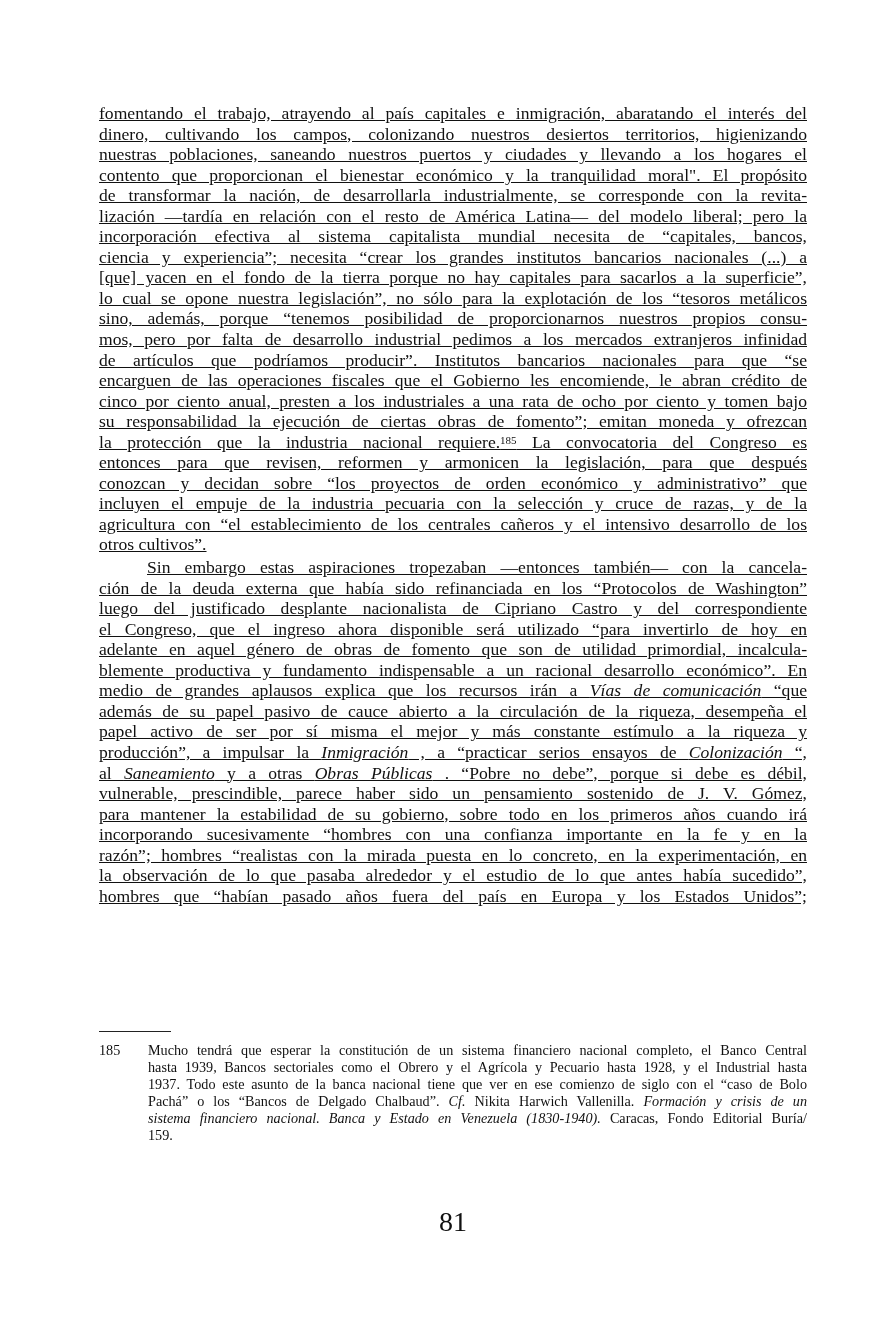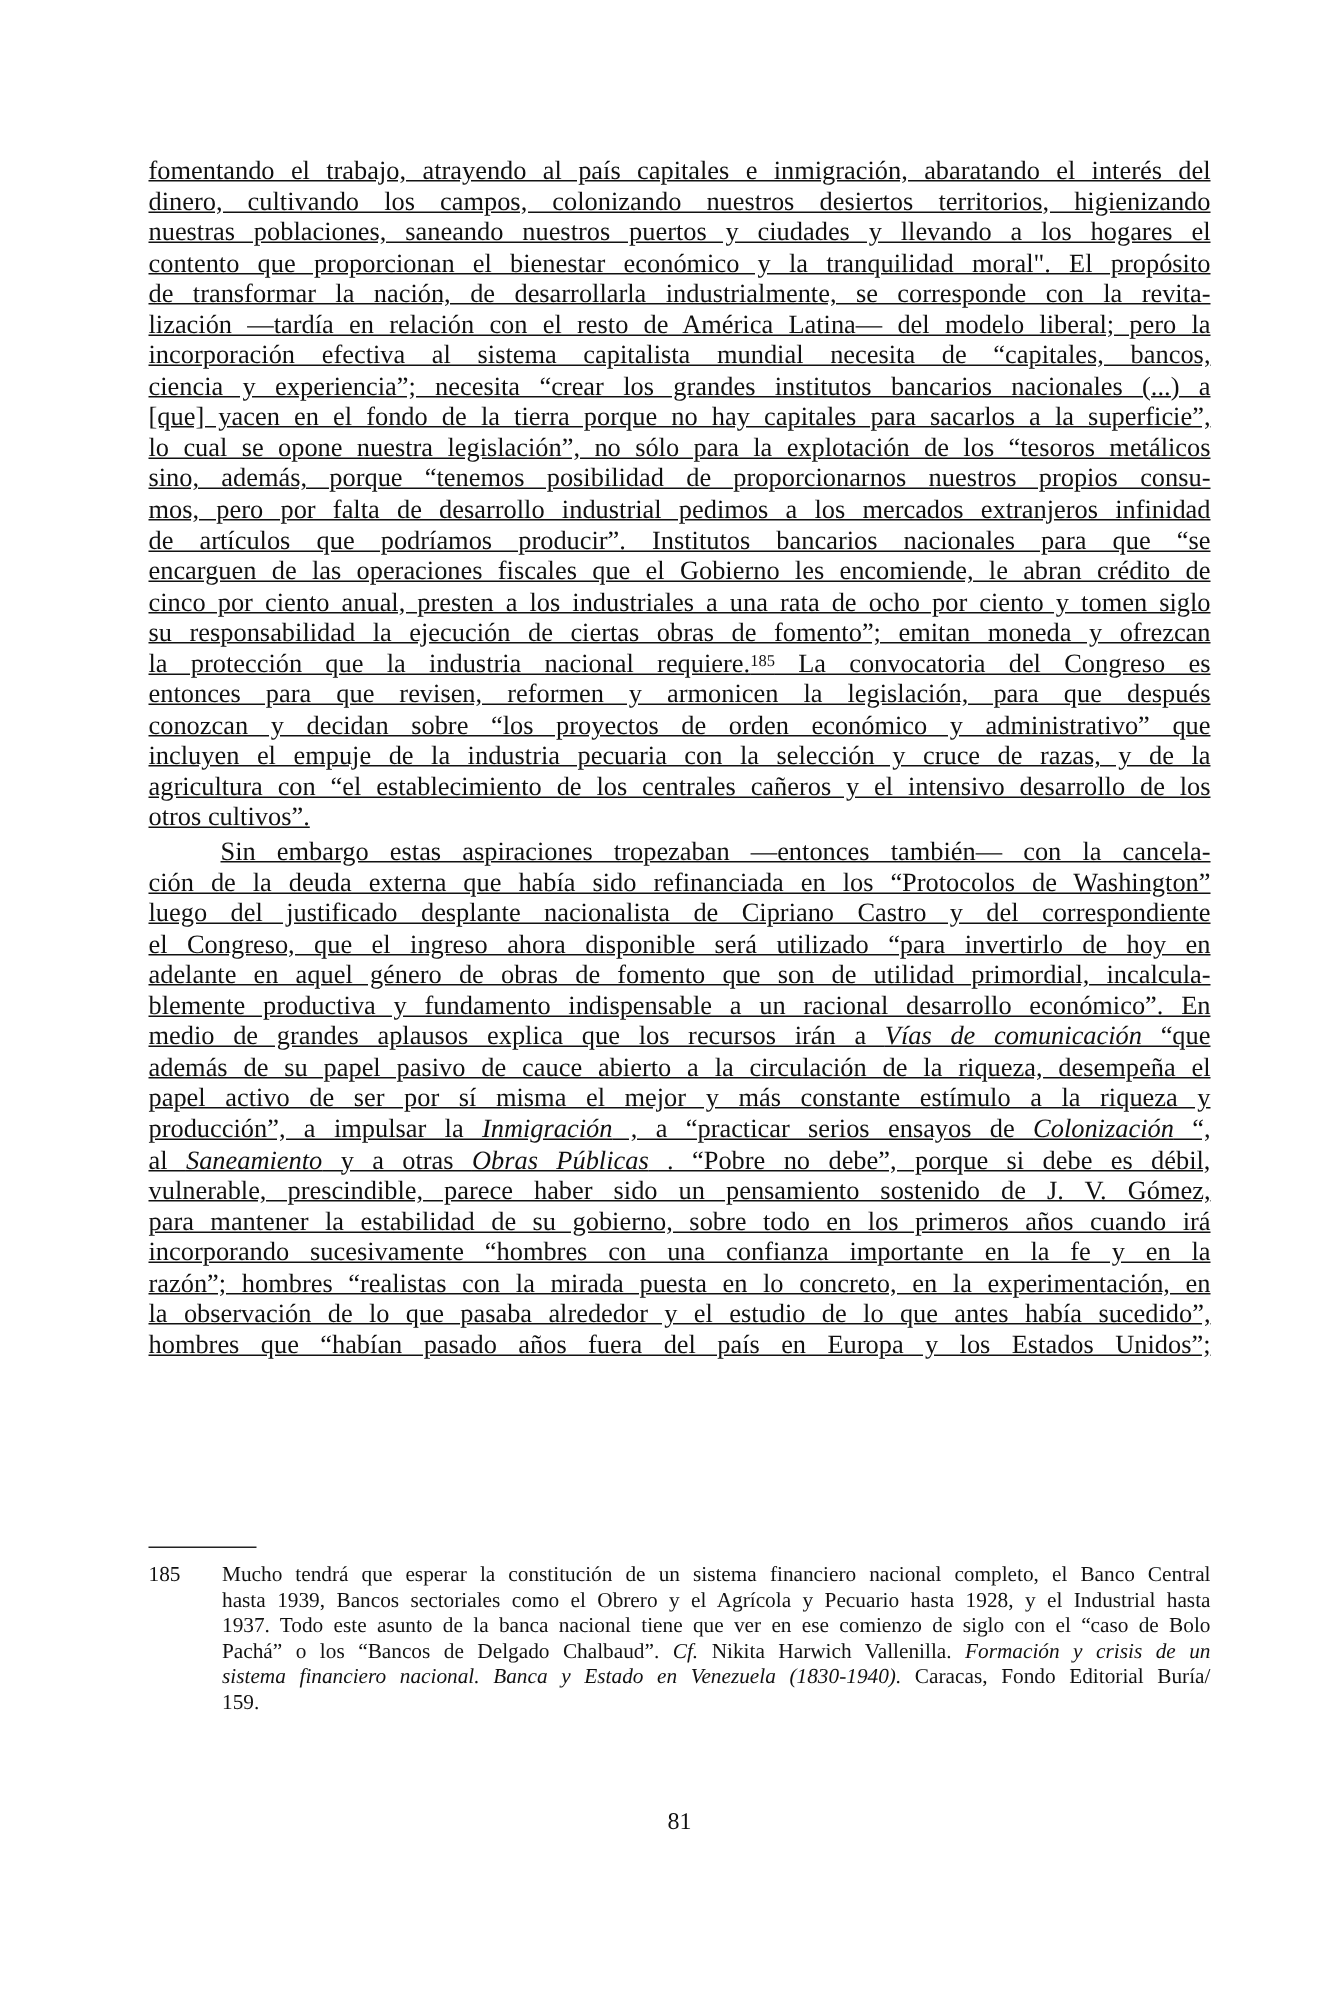--- a/index.html
+++ b/index.html
@@ -12,42 +12,42 @@
   .indent { padding-left: 48px; }
   .para2 { margin-top: 2px; }
   em { font-style: italic; }
   sup.fnref { font-size: 11px; vertical-align: 4px; line-height: 0; }
   .rule { position: absolute; left: 99px; top: 1031px; width: 72px; height: 0; border-top: 1px solid #222; }
   .footnote { position: absolute; left: 99px; top: 1042px; width: 708px; font-size: 14.2px; line-height: 17.1px; }
   .fn-num { position: absolute; left: 0; top: 0; width: 40px; }
   .fn-body { margin-left: 49px; }
   .fn-line { display: block; white-space: nowrap; text-align: justify; text-align-last: justify; height: 17.1px; }
   .fn-line.last { text-align-last: left; }
-  .page-number { position: absolute; left: 0; width: 878px; top: 1206px; text-align: center; font-size: 16px; padding-left: 28px; box-sizing: border-box; }
+  .page-number { position: absolute; left: 0; width: 878px; top: 1206px; text-align: center; font-size: 28px; padding-left: 28px; box-sizing: border-box; }
 </style>
 </head>
 <body>
 
 <div class="page">
   <div class="body-text">
     <span class="line">fomentando el trabajo, atrayendo al país capitales e inmigración, abaratando el interés del</span>
     <span class="line">dinero, cultivando los campos, colonizando nuestros desiertos territorios, higienizando</span>
     <span class="line">nuestras poblaciones, saneando nuestros puertos y ciudades y llevando a los hogares el</span>
     <span class="line">contento que proporcionan el bienestar económico y la tranquilidad moral". El propósito</span>
     <span class="line">de transformar la nación, de desarrollarla industrialmente, se corresponde con la revita-</span>
     <span class="line">lización —tardía en relación con el resto de América Latina— del modelo liberal; pero la</span>
     <span class="line">incorporación efectiva al sistema capitalista mundial necesita de “capitales, bancos,</span>
     <span class="line">ciencia y experiencia”; necesita “crear los grandes institutos bancarios nacionales (...) a</span>
     <span class="line">[que] yacen en el fondo de la tierra porque no hay capitales para sacarlos a la superficie”,</span>
     <span class="line">lo cual se opone nuestra legislación”, no sólo para la explotación de los “tesoros metálicos</span>
     <span class="line">sino, además, porque “tenemos posibilidad de proporcionarnos nuestros propios consu-</span>
     <span class="line">mos, pero por falta de desarrollo industrial pedimos a los mercados extranjeros infinidad</span>
     <span class="line">de artículos que podríamos producir”. Institutos bancarios nacionales para que “se</span>
     <span class="line">encarguen de las operaciones fiscales que el Gobierno les encomiende, le abran crédito de</span>
-    <span class="line">cinco por ciento anual, presten a los industriales a una rata de ocho por ciento y tomen siglo</span>
+    <span class="line">cinco por ciento anual, presten a los industriales a una rata de ocho por ciento y tomen bajo</span>
     <span class="line">su responsabilidad la ejecución de ciertas obras de fomento”; emitan moneda y ofrezcan</span>
     <span class="line"><span>la protección que la industria nacional requiere.</span><sup class="fnref">185</sup><span> La convocatoria del Congreso es</span></span>
     <span class="line">entonces para que revisen, reformen y armonicen la legislación, para que después</span>
     <span class="line">conozcan y decidan sobre “los proyectos de orden económico y administrativo” que</span>
     <span class="line">incluyen el empuje de la industria pecuaria con la selección y cruce de razas, y de la</span>
     <span class="line">agricultura con “el establecimiento de los centrales cañeros y el intensivo desarrollo de los</span>
     <span class="line last">otros cultivos”.</span>
   </div>
 
   <div class="body-text para2">

